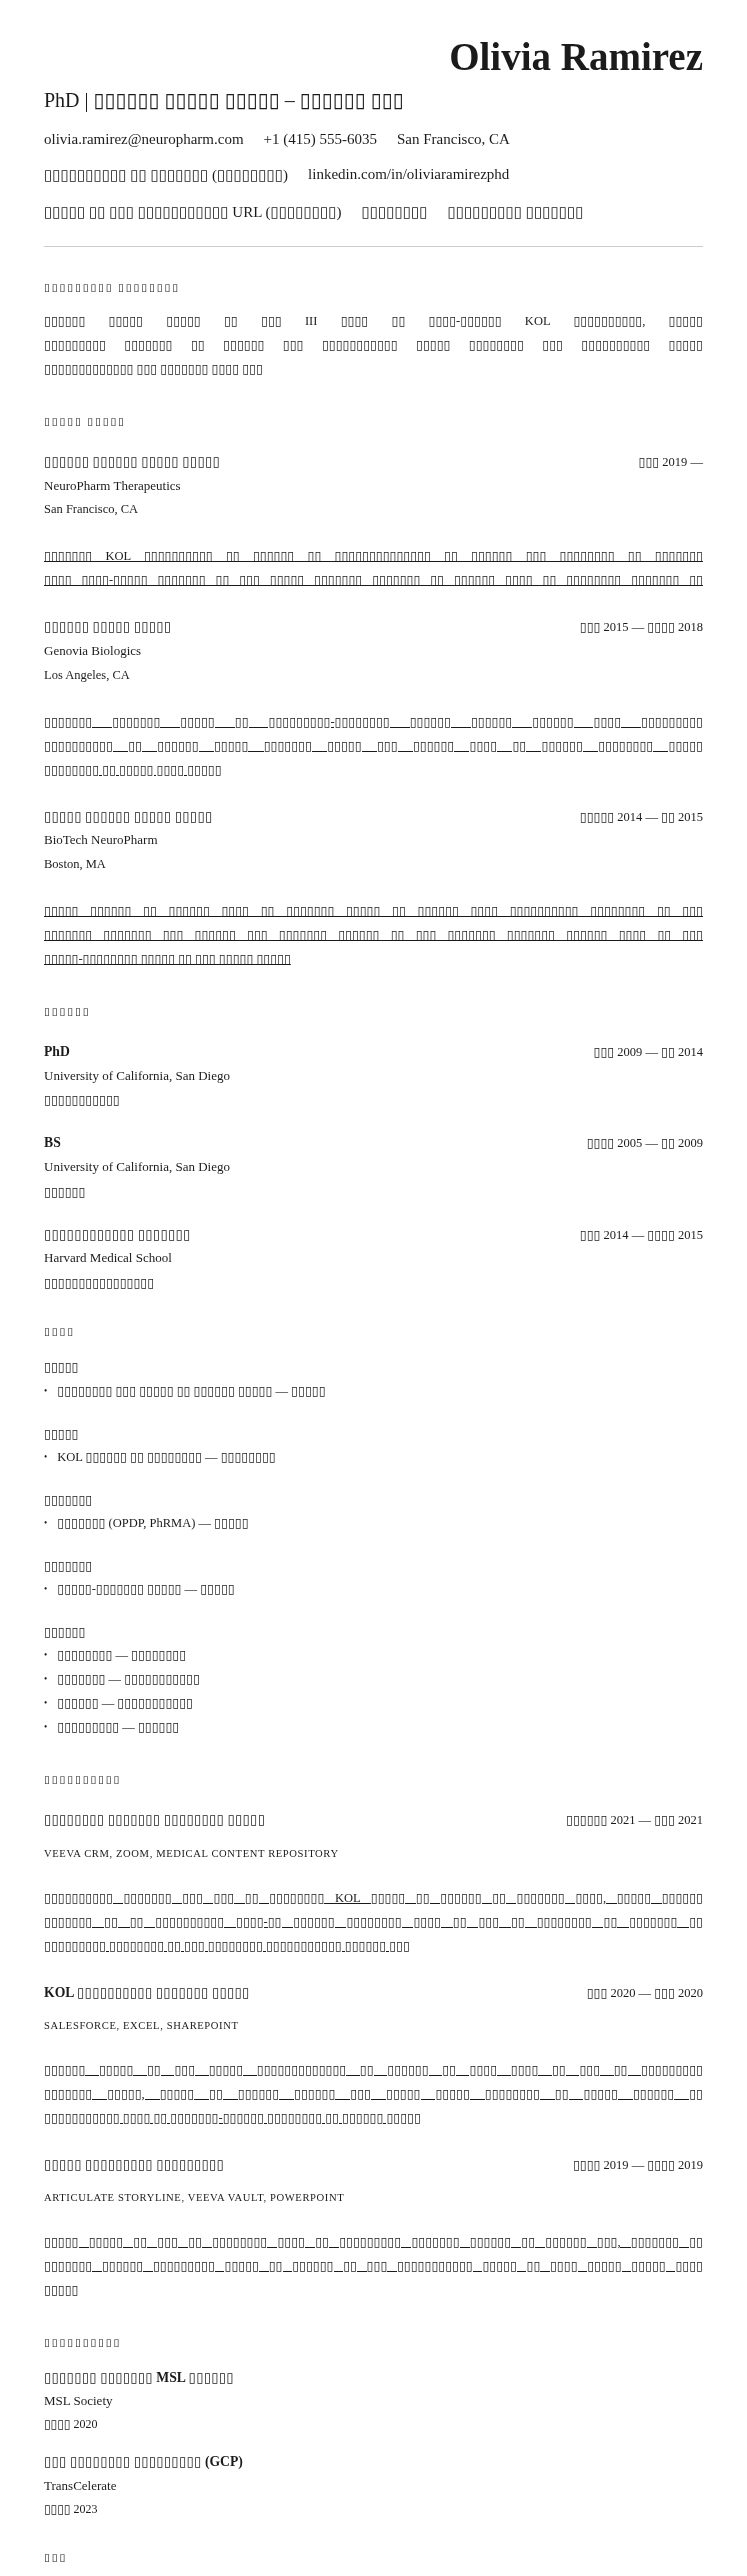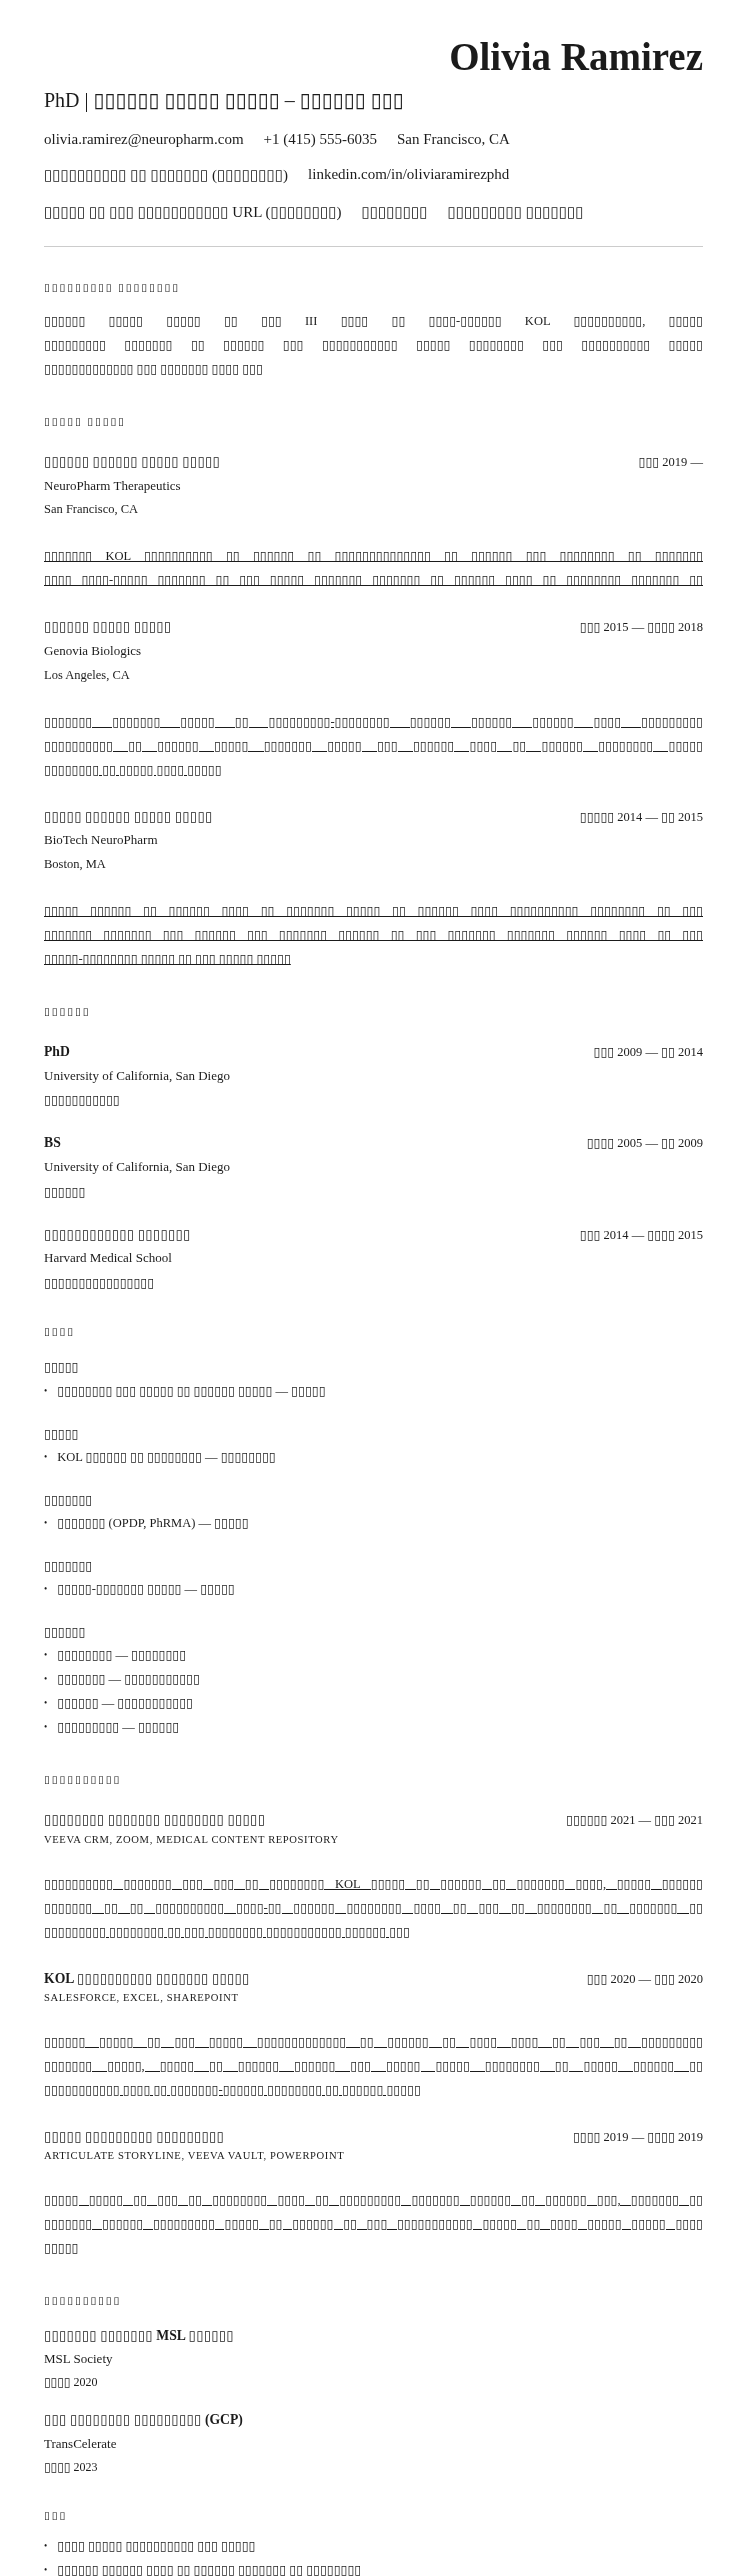--- a/index.html
+++ b/index.html
@@ -65,21 +65,21 @@
   .entry-date {
     font-size: 12.5px;
     white-space: nowrap;
     text-align: left;
   }
   .entry-sub { font-size: 13px; margin-top: 7.5px; }
   .entry-sub2 { font-size: 12.5px; margin-top: 8.7px; }
   .tools-line {
     font-size: 10.6px;
     letter-spacing: 0.6px;
-    margin-top: 5px;
+    margin-top: 19px;
   }
   .skill-group { margin-top: 22.4px; }
   .skill-title { font-size: 12.5px; font-weight: 700; }
   .bullet-list { margin-top: 3.7px; }
   .bullet-row {
     display: flex;
     gap: 10px;
     font-size: 12.5px;
     line-height: 24px;
   }

